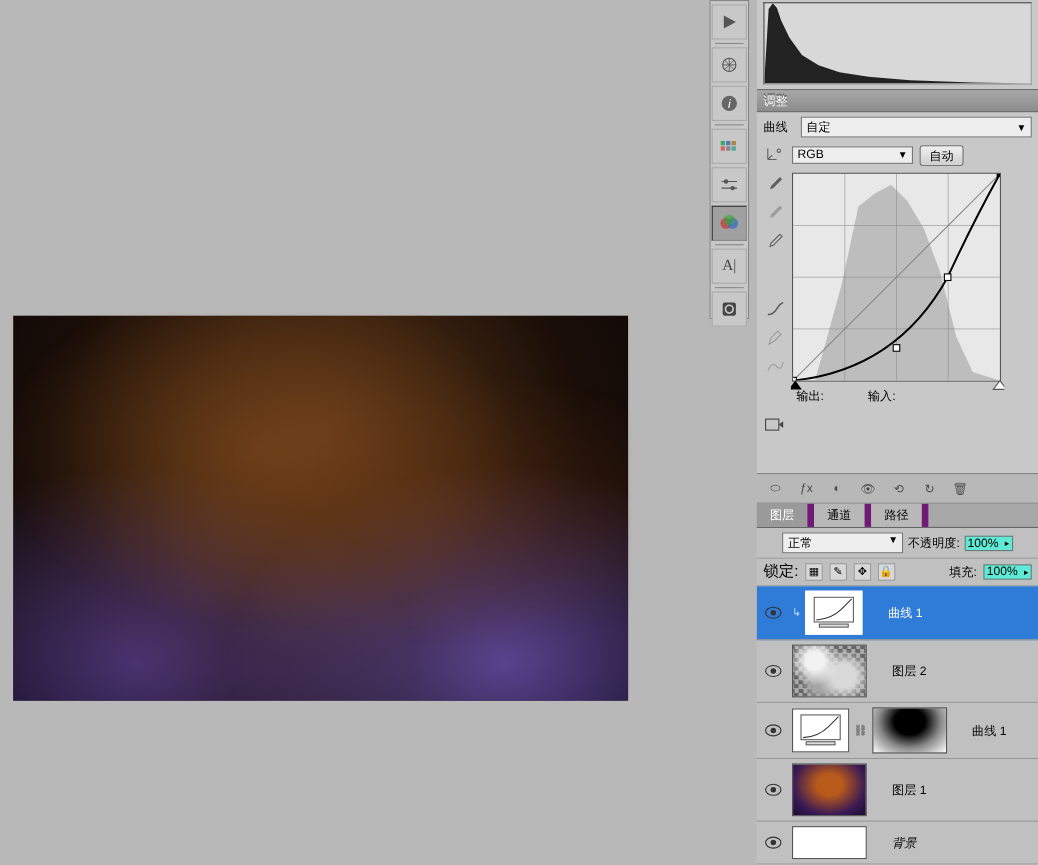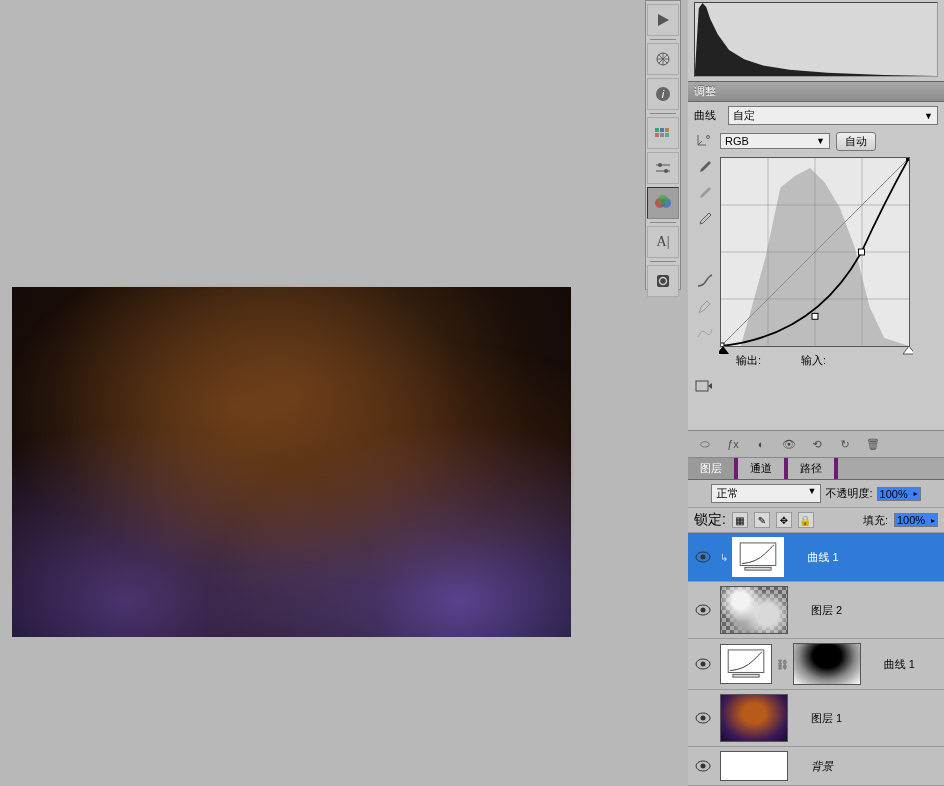--- a/index.html
+++ b/index.html
@@ -27,37 +27,37 @@
 .dropdown { flex: 1; background: #eee; border: 1px solid #777; padding: 1px 4px; font-size: 11px; display: flex; justify-content: space-between; align-items: center; }
 .drop-arrow { font-size: 9px; }
 .btn-small { background: linear-gradient(#f0f0f0,#cfcfcf); border: 1px solid #777; padding: 1px 8px; font-size: 11px; border-radius: 3px; }
 
 .curves-body { display: flex; gap: 4px; }
 .curves-tools { width: 22px; display: flex; flex-direction: column; gap: 6px; align-items: center; }
 .curve-tool { width: 20px; height: 20px; display:flex; align-items:center; justify-content:center; opacity:0.7; }
 .curve-graph { width: 190px; height: 190px; border: 1px solid #555; background: #e8e8e8; position: relative; }
 .curve-svg { position:absolute; inset:0; }
 
-.curves-io { display: flex; gap: 40px; margin: 6px 0 0 42px; font-size: 11px; }
+.curves-io { display: flex; gap: 40px; margin: 6px 0 0 30px; font-size: 11px; }
 
 .curves-bottom { display:flex; align-items:center; gap:8px; padding: 4px 6px; }
 .cb-icon { width:20px; height:20px; display:flex; align-items:center; justify-content:center; }
 
 .spacer { height: 30px; }
 
 .panel-icons-row { display:flex; gap:10px; padding: 4px 8px; border-top:1px solid #888; border-bottom:1px solid #888; background:#b8b8b8; }
 .panel-icon { width:18px; height:18px; display:flex; align-items:center; justify-content:center; opacity:0.6; }
 
 .tabs { display:flex; background:#a8a8a8; border-bottom:1px solid #666; }
-.tab { padding: 3px 12px; font-size: 11px; background:#b8b8b8; border-right:4px solid #701a75; cursor:pointer; }
+.tab { padding: 3px 12px; font-size: 11px; background:#b8b8b8; border-right:6px solid #701a75; cursor:pointer; }
 .tab.active { background:#9a9a9a; color:#fff; }
 
 .layer-opts { padding: 4px 6px; display:flex; align-items:center; gap:4px; background:#c0c0c0; border-bottom:1px solid #999;justify-content:center; }
 .blend-drop { width:110px; background:#eee; border:1px solid #777; padding:1px 4px; font-size:11px; display:flex; justify-content:space-between; }
-.numbox { width:44px; background:#3b82f6; border:1px solid #777; padding:0 2px; font-size:11px; display:flex; justify-content:space-between; align-items:center; }
+.numbox { width:44px; background:#5eead4; border:1px solid #777; padding:0 2px; font-size:11px; display:flex; justify-content:space-between; align-items:center; }
 
 .lock-row { padding: 3px 6px; display:flex; align-items:center; gap:6px; background:#c0c0c0; border-bottom:1px solid #999; }
 .lock-icon { width:16px; height:16px; border:1px solid #999; display:flex; align-items:center; justify-content:center; font-size:10px; background:#d8d8d8; }
 
 .layers-list { background:#c0c0c0; }
 .layer-row { display:flex; align-items:center; min-height:48px; border-bottom:1px solid #999; padding: 4px; gap:6px; }
 .layer-row.selected { background:#2f7bd8; color:#fff; }
 .layer-row.selected .layer-name { color:#fff; }
 .vis-col { width:22px; display:flex; align-items:center; justify-content:center; }
 .eye { width:16px; height:12px; }

